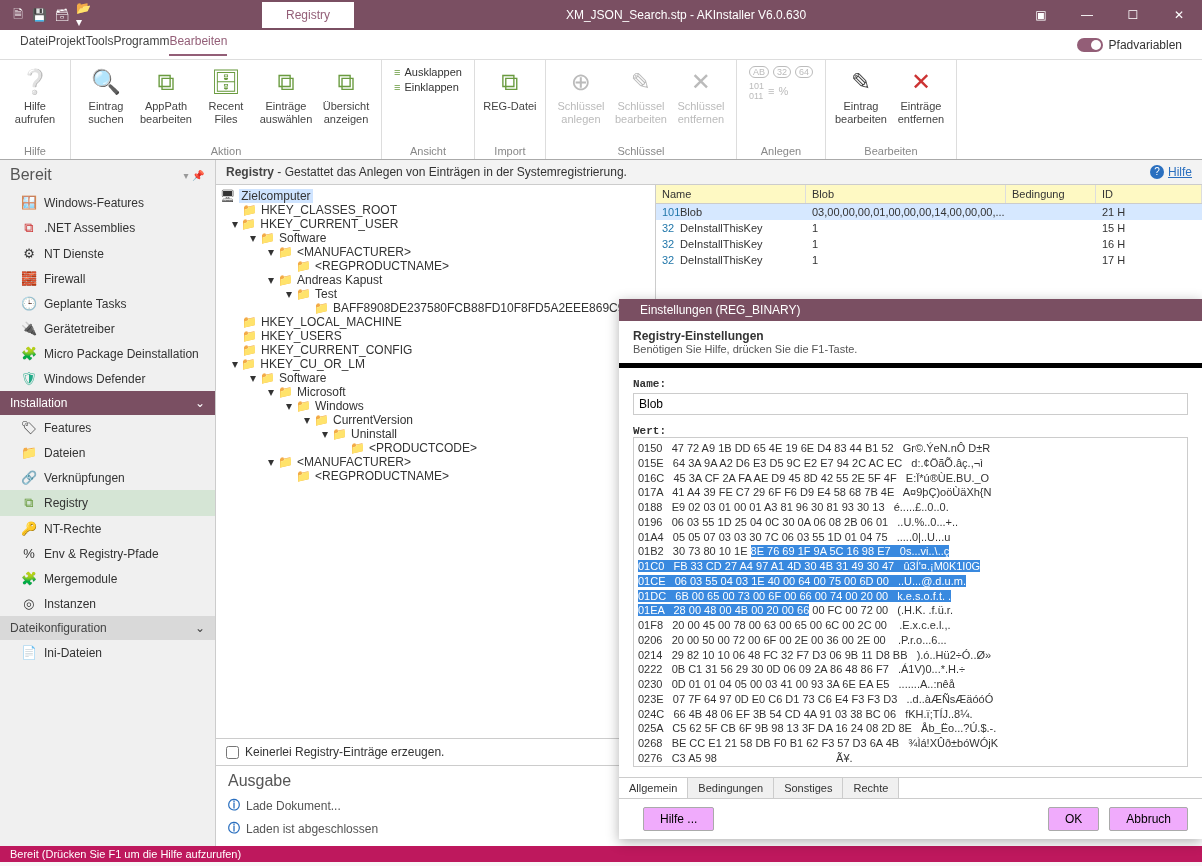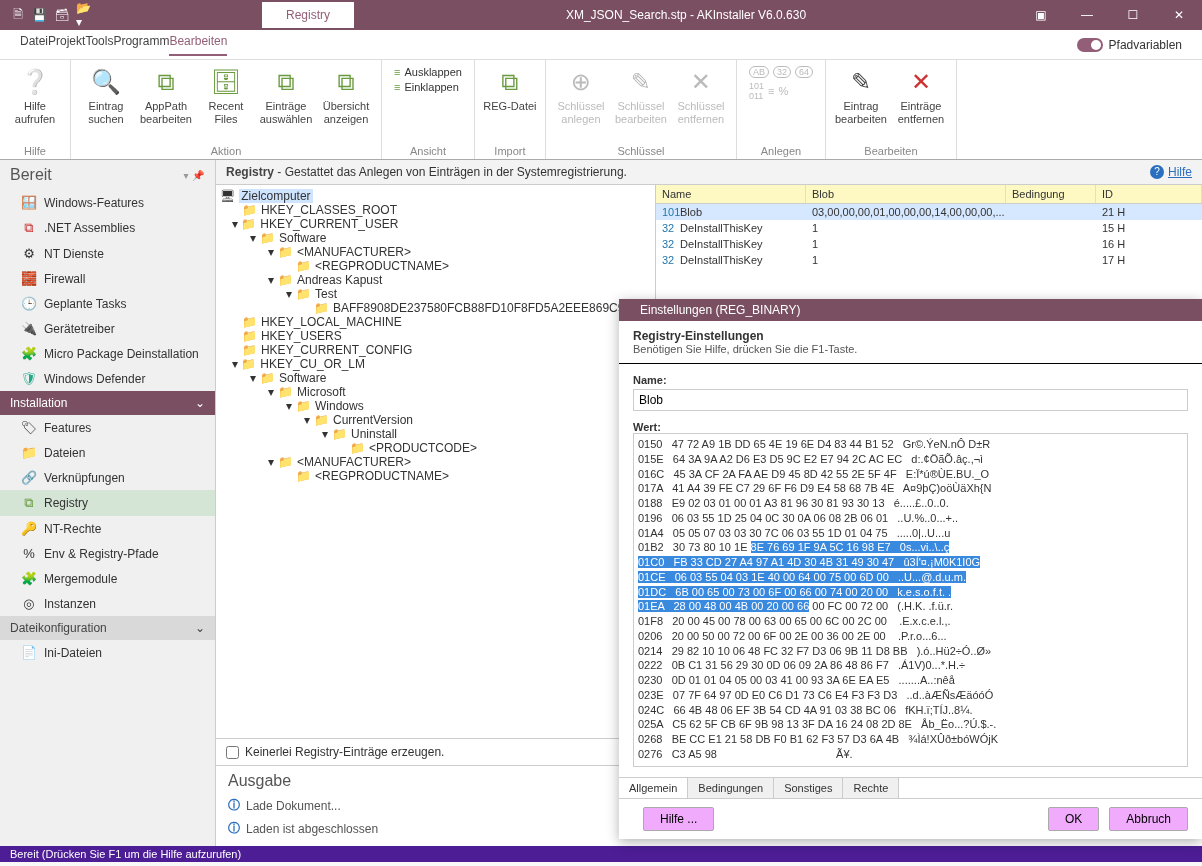--- a/index.html
+++ b/index.html
@@ -66,30 +66,30 @@
 
 .bottombar { border-top:1px solid #ccc; padding:6px 10px; display:flex; align-items:center; gap:6px; }
 
 
 .ausgabe { border-top:1px solid #ccc; padding:6px 12px; }
 .ausgabe h3 { font-size:16px; color:#555; font-weight:normal; margin-bottom:4px; }
 .ausgabe .line { display:flex; align-items:center; gap:6px; padding:3px 0; color:#555; }
 .ausgabe .info { color:#2a6fbf; font-weight:bold; }
 
 
-.statusbar { height:16px; background:#4c1d95; color:#fff; font-size:11px; padding:2px 10px; display:flex; align-items:center; }
+.statusbar { height:16px; background:#be185d; color:#fff; font-size:11px; padding:2px 10px; display:flex; align-items:center; }
 
 
 .dialog { position:absolute; left:619px; top:299px; width:583px; height:540px; background:#fff; box-shadow:0 3px 12px rgba(0,0,0,0.3); display:flex; flex-direction:column; }
 .dialog .dlgtitle { background:#7a4f62; color:#fff; padding:4px 21px; font-size:12px; }
-.dialog .dlghdr { padding:8px 14px; border-bottom:1px solid #000000; }
+.dialog .dlghdr { padding:8px 14px; border-bottom:5px solid #000000; }
 .dialog .dlghdr b { font-size:12px; }
 .dialog .dlghdr div { font-size:11px; color:#555; }
 .dialog .dlgbody { flex:1; padding:10px 14px; overflow:hidden; display:flex; flex-direction:column; }
-.dialog label { font-size:11px; font-weight:bold; }
+.dialog label { font-size:11px; font-weight:bold;font-family:Liberation Mono, monospace; }
 .dialog input[type=text] { width:100%; border:1px solid #ccc; padding:3px 5px; margin:3px 0 10px 0; font-size:12px; }
 .hexwrap { flex:1; border:1px solid #ccc; padding:4px; overflow:auto; font-family:"Courier New",monospace; font-size:11px; line-height:1.25; white-space:pre; }
 .hexwrap .hl { background:#3989df; color:#fff; }
 .dlgtabs { display:flex; border-top:1px solid #ccc; border-bottom:1px solid #ccc; }
 .dlgtabs span { padding:4px 10px; font-size:11px; border-right:1px solid #ccc; background:#f0f0f0; }
 .dlgtabs span.active { background:#fff; }
 .dlgfoot { padding:8px 14px; display:flex; align-items:center; }
 .dlgfoot button { padding:4px 16px; border:1px solid #aaa; background:#f0abfc; border-radius:2px; margin-left:10px; font-size:12px; }
 .dlgfoot .spacer { flex:1; }
 </style>

